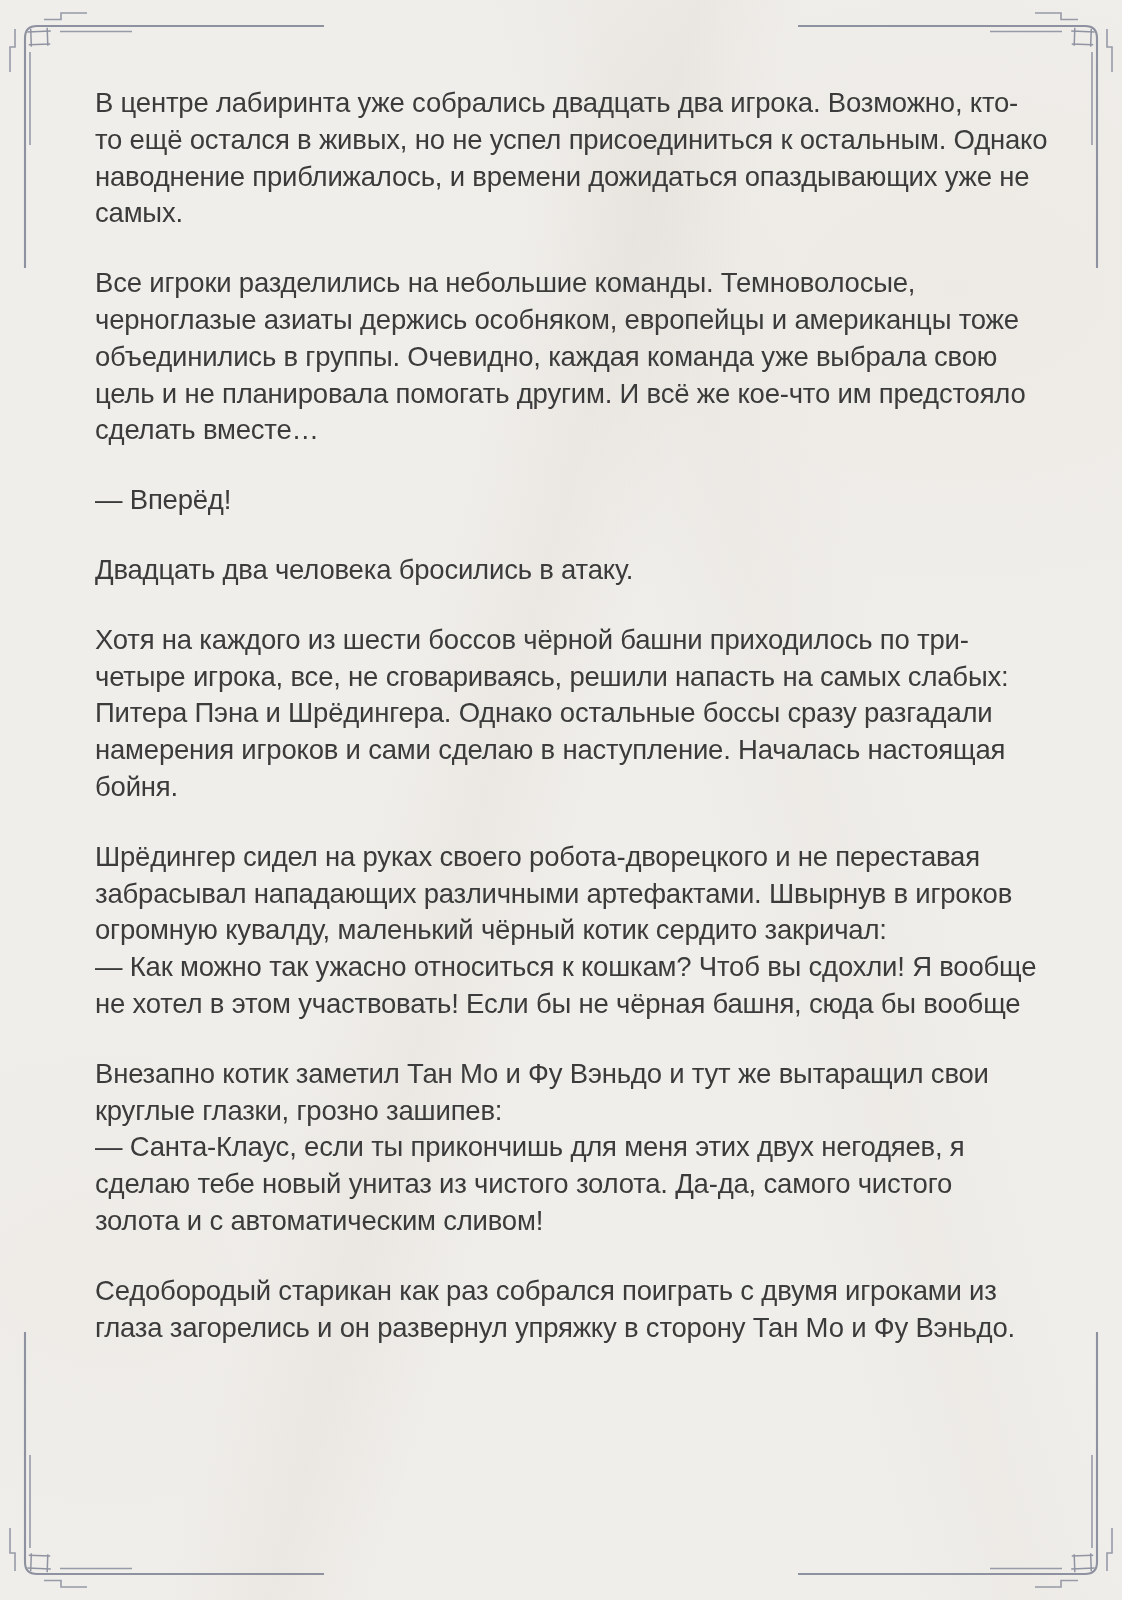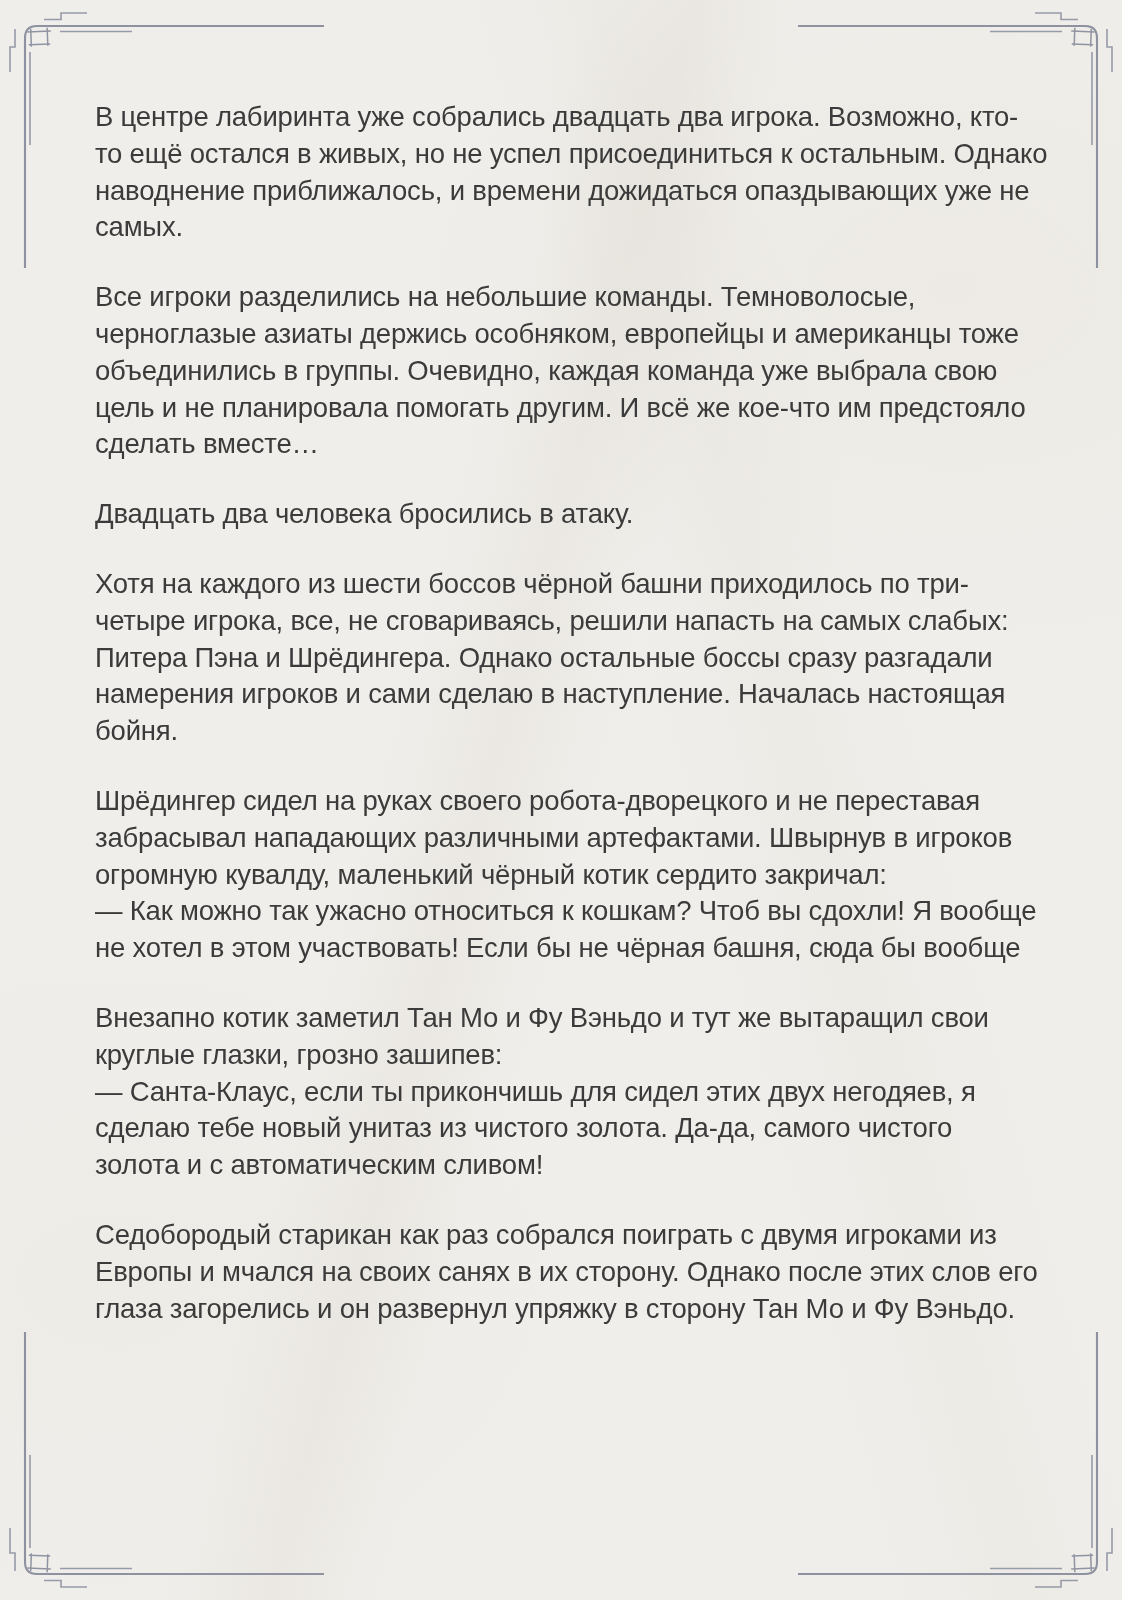--- a/index.html
+++ b/index.html
@@ -20,21 +20,21 @@
   .paper{position:absolute;inset:0;}
   .corner{position:absolute;width:330px;height:300px;}
   .corner.tl{top:0;left:0;}
   .corner.tr{top:0;right:0;transform:scaleX(-1);}
   .corner.bl{bottom:0;left:0;transform:scaleY(-1);}
   .corner.br{bottom:0;right:0;transform:scale(-1,-1);}
   main.text{
     position:absolute;top:85px;left:95px;width:935px;
     color:var(--fg,#3b3b3b);
   }
-  p.para{margin:14px 0 33px 0;padding:0;}
+  p.para{margin:0 0 33px 0;padding:0;}
   .line{
     display:block;white-space:pre;
     font-size:27.5px;line-height:36.8px;letter-spacing:-0.2px;
   }
 </style>
 </head>
 <body style="--bg: #f0eeea; --fg: #3b3b3b;">
 
 <div class="paper">
 
@@ -118,42 +118,44 @@
         <span class="line">самых.</span>
       </p>
       <p class="para">
         <span class="line">Все игроки разделились на небольшие команды. Темноволосые,</span>
         <span class="line">черноглазые азиаты держись особняком, европейцы и американцы тоже</span>
         <span class="line">объединились в группы. Очевидно, каждая команда уже выбрала свою</span>
         <span class="line">цель и не планировала помогать другим. И всё же кое-что им предстояло</span>
         <span class="line">сделать вместе…</span>
       </p>
       <p class="para">
+        <span class="line">— Вперёд!</span>
+      </p>
+      <p class="para">
         <span class="line">Двадцать два человека бросились в атаку.</span>
       </p>
       <p class="para">
         <span class="line">Хотя на каждого из шести боссов чёрной башни приходилось по три-</span>
         <span class="line">четыре игрока, все, не сговариваясь, решили напасть на самых слабых:</span>
         <span class="line">Питера Пэна и Шрёдингера. Однако остальные боссы сразу разгадали</span>
         <span class="line">намерения игроков и сами сделаю в наступление. Началась настоящая</span>
         <span class="line">бойня.</span>
       </p>
       <p class="para">
         <span class="line">Шрёдингер сидел на руках своего робота-дворецкого и не переставая</span>
         <span class="line">забрасывал нападающих различными артефактами. Швырнув в игроков</span>
         <span class="line">огромную кувалду, маленький чёрный котик сердито закричал:</span>
         <span class="line">— Как можно так ужасно относиться к кошкам? Чтоб вы сдохли! Я вообще</span>
         <span class="line">не хотел в этом участвовать! Если бы не чёрная башня, сюда бы вообще</span>
       </p>
       <p class="para">
         <span class="line">Внезапно котик заметил Тан Мо и Фу Вэньдо и тут же вытаращил свои</span>
         <span class="line">круглые глазки, грозно зашипев:</span>
-        <span class="line">— Санта-Клаус, если ты прикончишь для сидел этих двух негодяев, я</span>
+        <span class="line">— Санта-Клаус, если ты прикончишь для меня этих двух негодяев, я</span>
         <span class="line">сделаю тебе новый унитаз из чистого золота. Да-да, самого чистого</span>
         <span class="line">золота и с автоматическим сливом!</span>
       </p>
       <p class="para">
         <span class="line">Седобородый старикан как раз собрался поиграть с двумя игроками из</span>
-        <span class="line">Европы и мчался на своих санях в их сторону. Однако после этих слов его</span>
         <span class="line">глаза загорелись и он развернул упряжку в сторону Тан Мо и Фу Вэньдо.</span>
       </p>
     </main>
 </div>
 
 </body></html>

